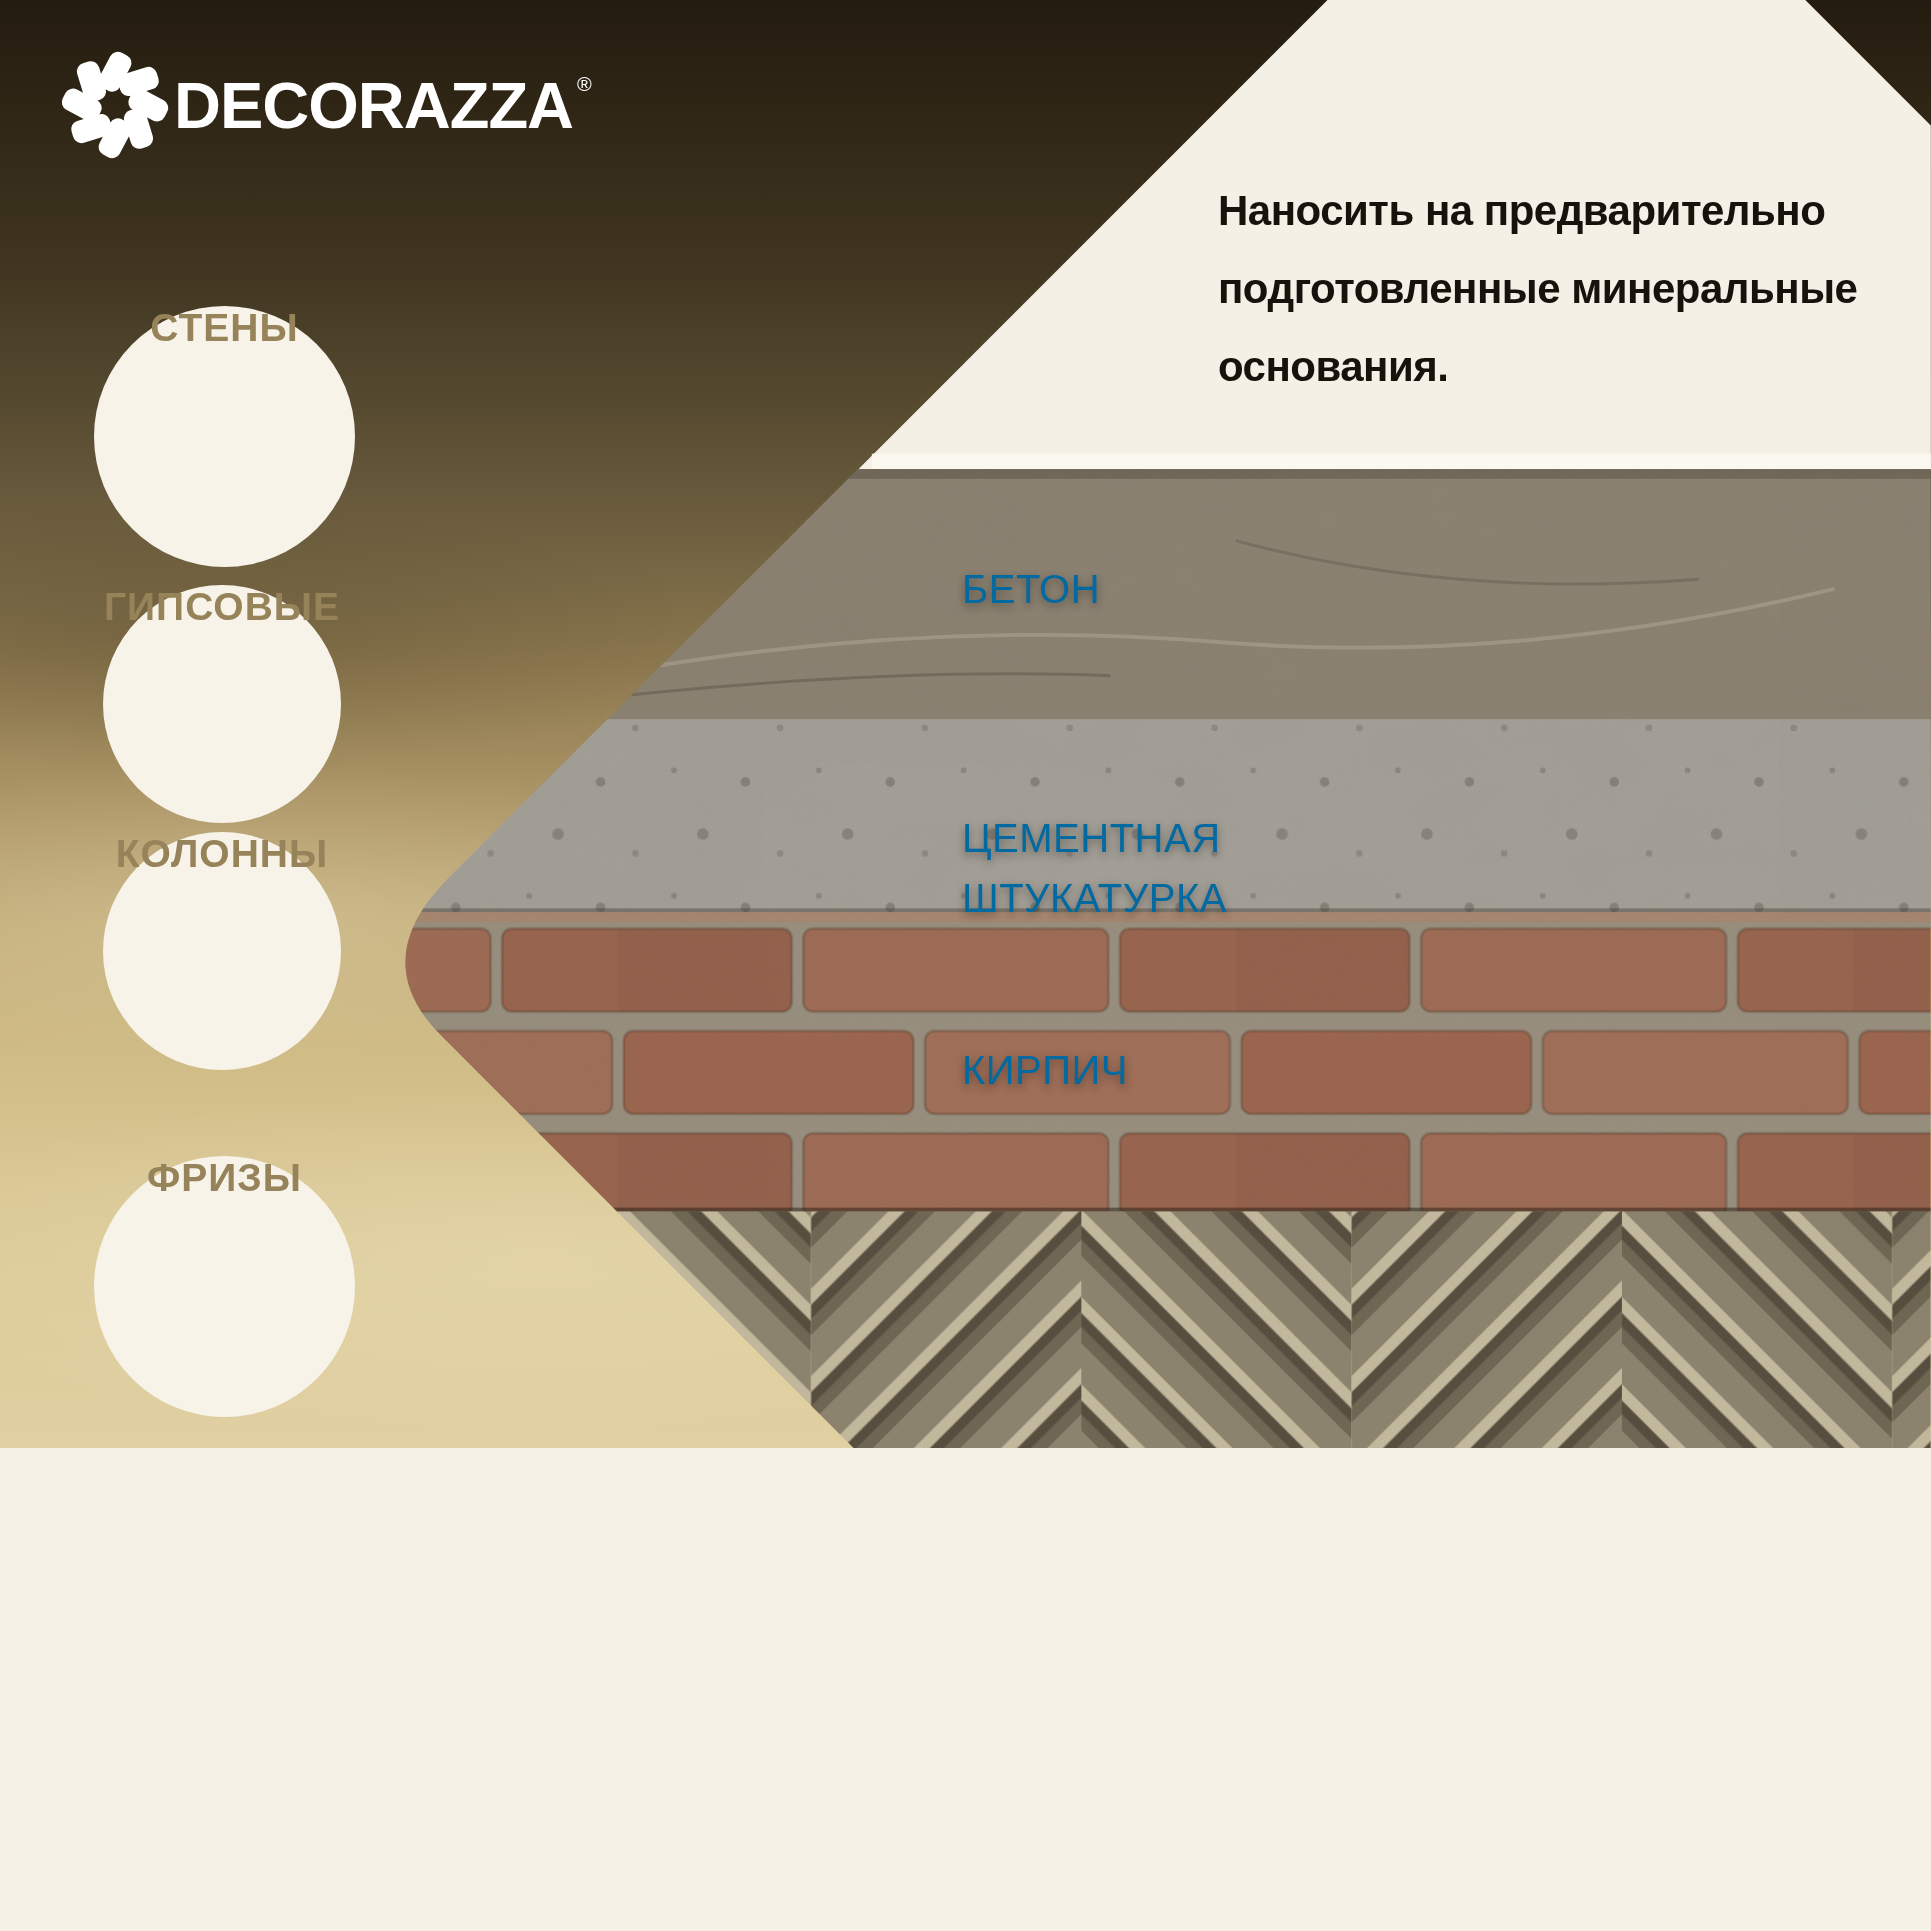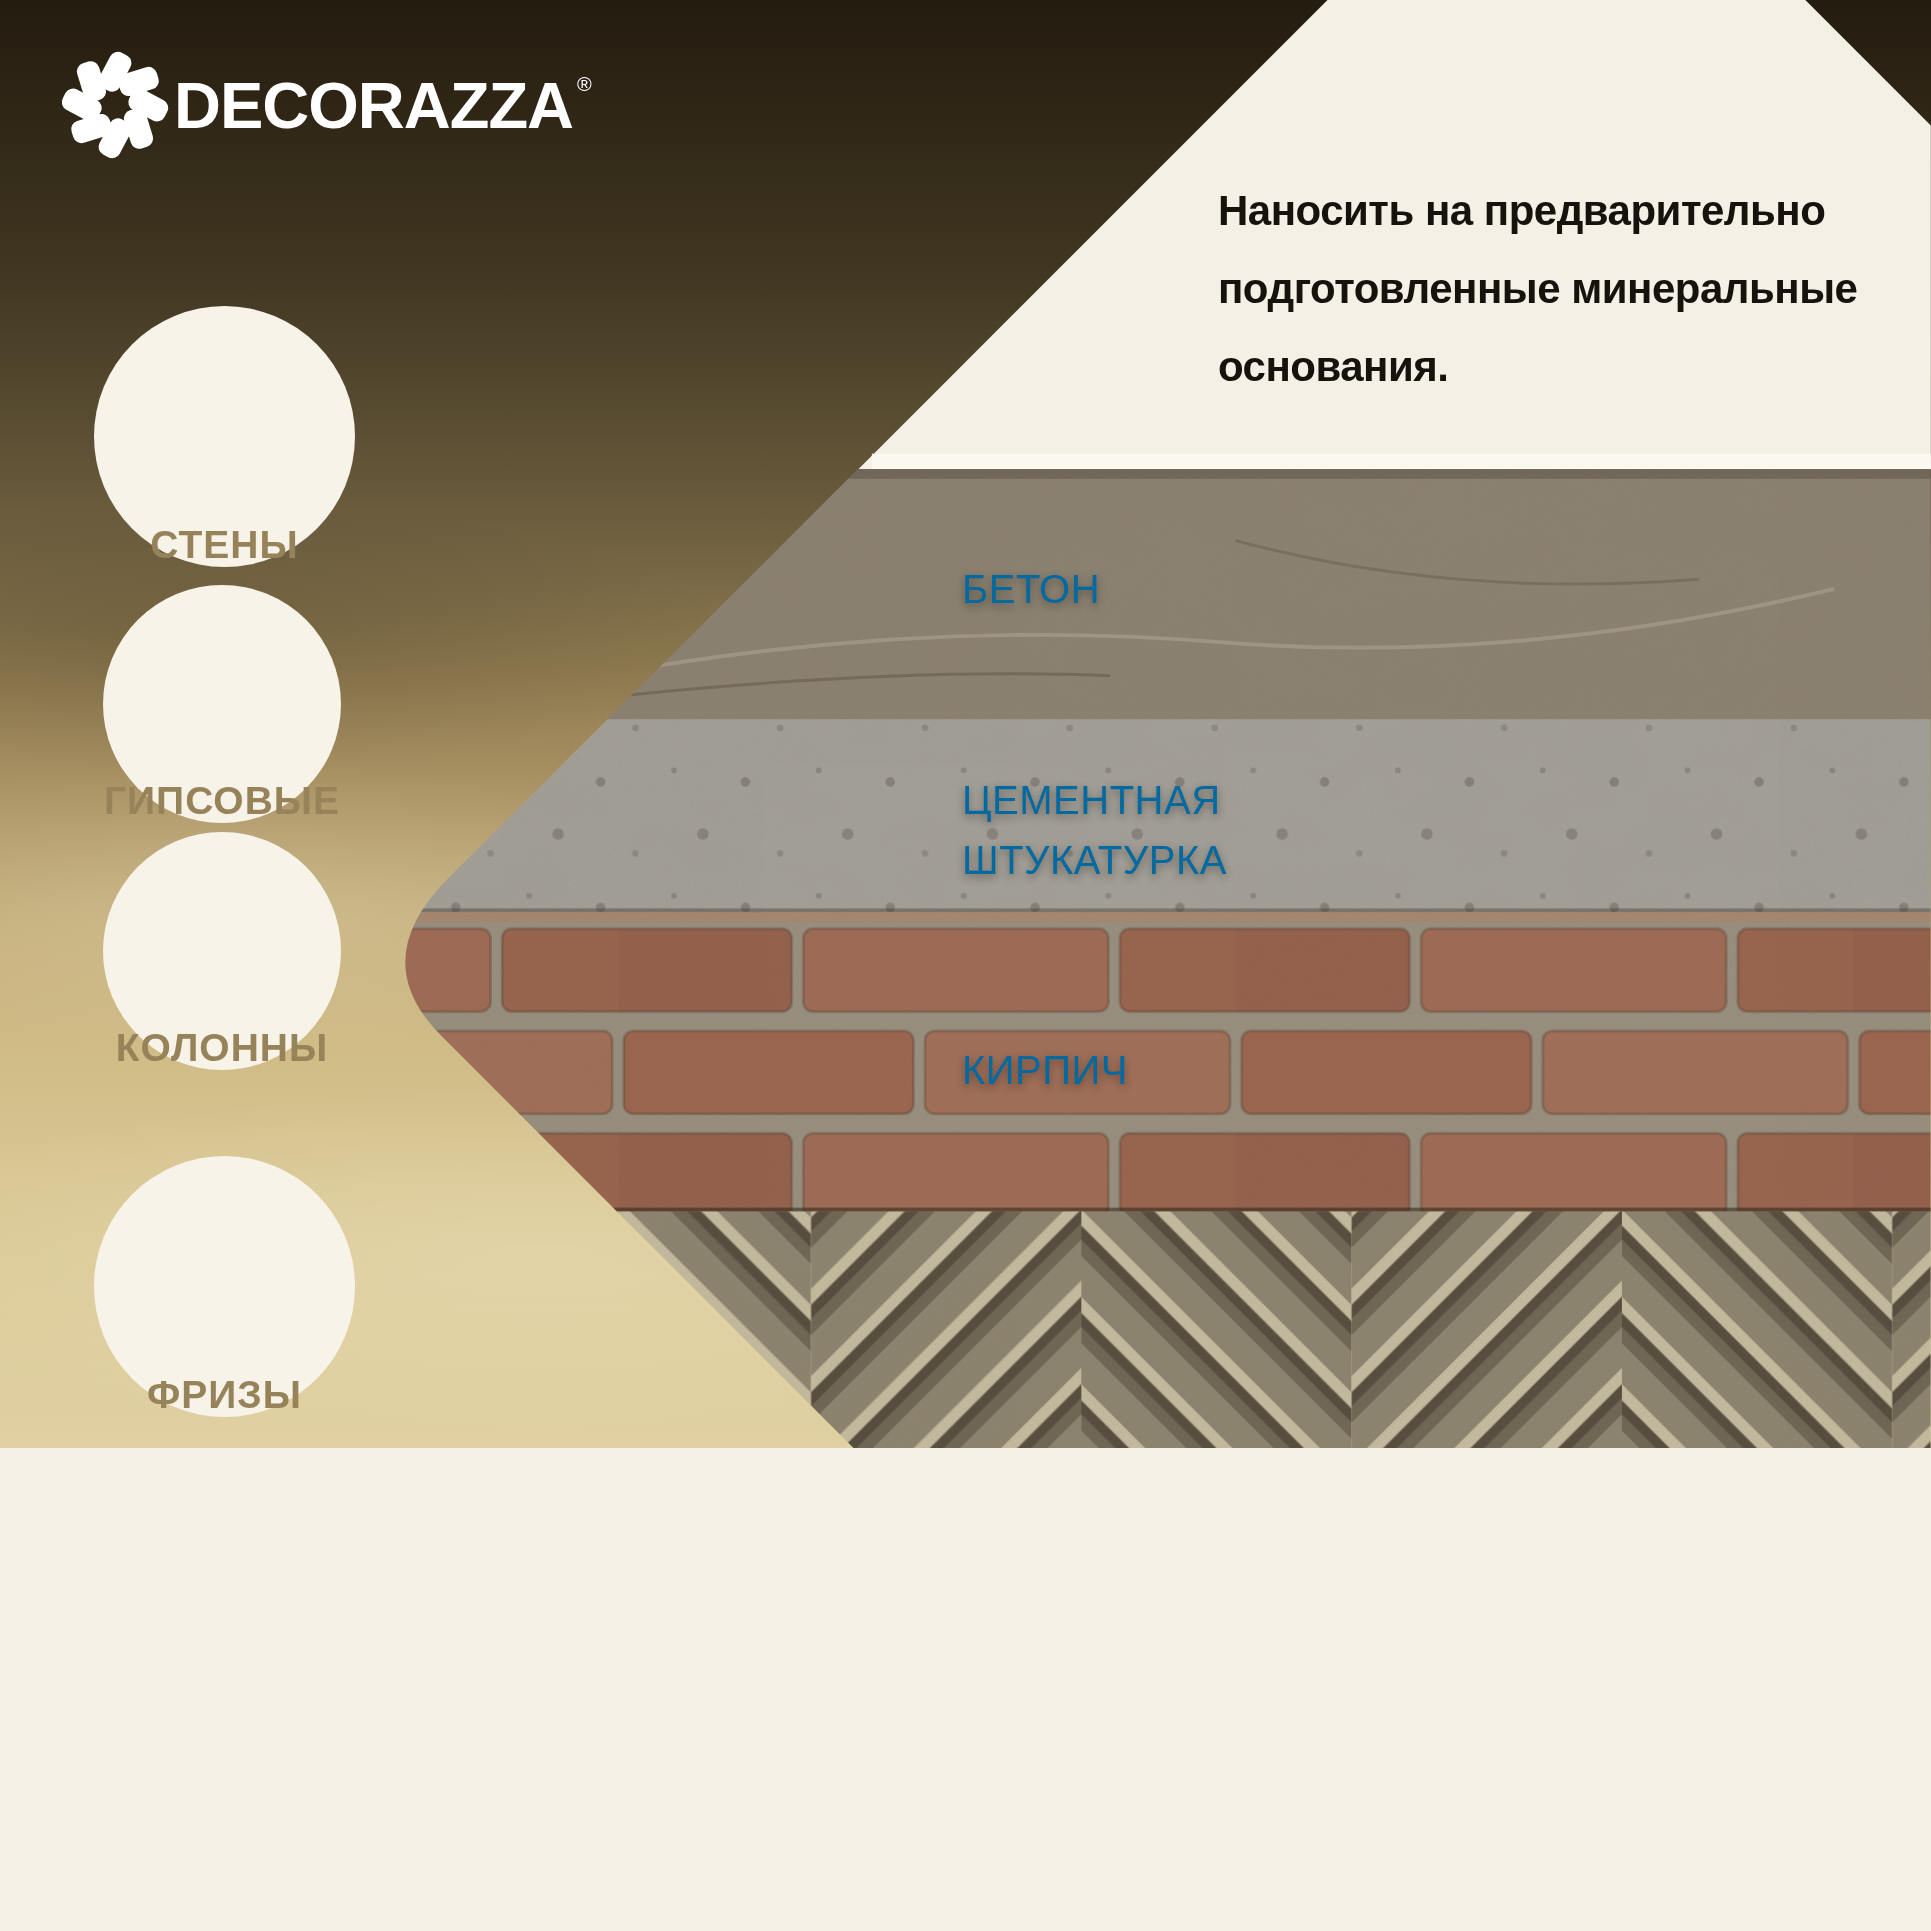--- a/index.html
+++ b/index.html
@@ -25,38 +25,38 @@
   }
   
   .art{position:absolute; left:0; top:0;}
   
   .logo{position:absolute; left:58px; top:48px; display:flex; align-items:center;}
   .logo-icon{width:114px; height:114px;}
   .logo-word{margin-left:2px; color:#ffffff; font-weight:700; font-size:65px; letter-spacing:-1px;text-align:right;}
   .logo-reg{color:#ffffff; font-weight:400; font-size:20px; vertical-align:top; position:relative; top:5.8px; left:3.9px;}
   
   .circle{position:absolute; border-radius:50%; background:#f8f3e9;
-    display:flex; align-items:flex-end; justify-content:center;}
+    display:flex; align-items:flex-start; justify-content:center;}
   .circle span{color:#97835a; font-weight:700; font-size:39px; letter-spacing:1px;}
   .c1{left:94px;  top:306px;  width:261px; height:261px;}
   .c2{left:103px; top:585px;  width:238px; height:238px;}
   .c3{left:103px; top:832px;  width:238px; height:238px;}
   .c4{left:94px;  top:1156px; width:261px; height:261px;}
   
   .pre{white-space:pre-line;}
   .note{position:absolute; left:1218px; top:172px; width:676px;
     color:#16130d; font-weight:700; font-size:42px; line-height:78px; letter-spacing:-0.5px;}
   .badge-interior{position:absolute; right:42px; top:346px; text-align:right;
     color:#a18c5b; font-weight:700; font-size:66px; letter-spacing:1.9px; white-space:nowrap;}
   .cond-r{display:inline-block; transform:scaleX(.78); transform-origin:100% 50%;}
   
   .sub-label{position:absolute; left:962px; color:#0369a1; font-weight:400; font-size:40px;
     line-height:62px; letter-spacing:0.5px; text-shadow:0 2.9px 8.7px rgba(25,20,10,.45); white-space:pre-line;}
   .lb-concrete{top:558px;}
-  .lb-cement{top:770px; line-height:60px;}
+  .lb-cement{top:808px; line-height:60px;}
   .lb-brick{top:1039px;}
   .lb-gypsum{top:1244px; line-height:65px;}
   
   .footer{position:absolute; left:0; top:1448px; width:1931px; height:483px; background:#f6f1e7;}
 </style>
 </head>
 <body>
 
 <div class="poster">
 

